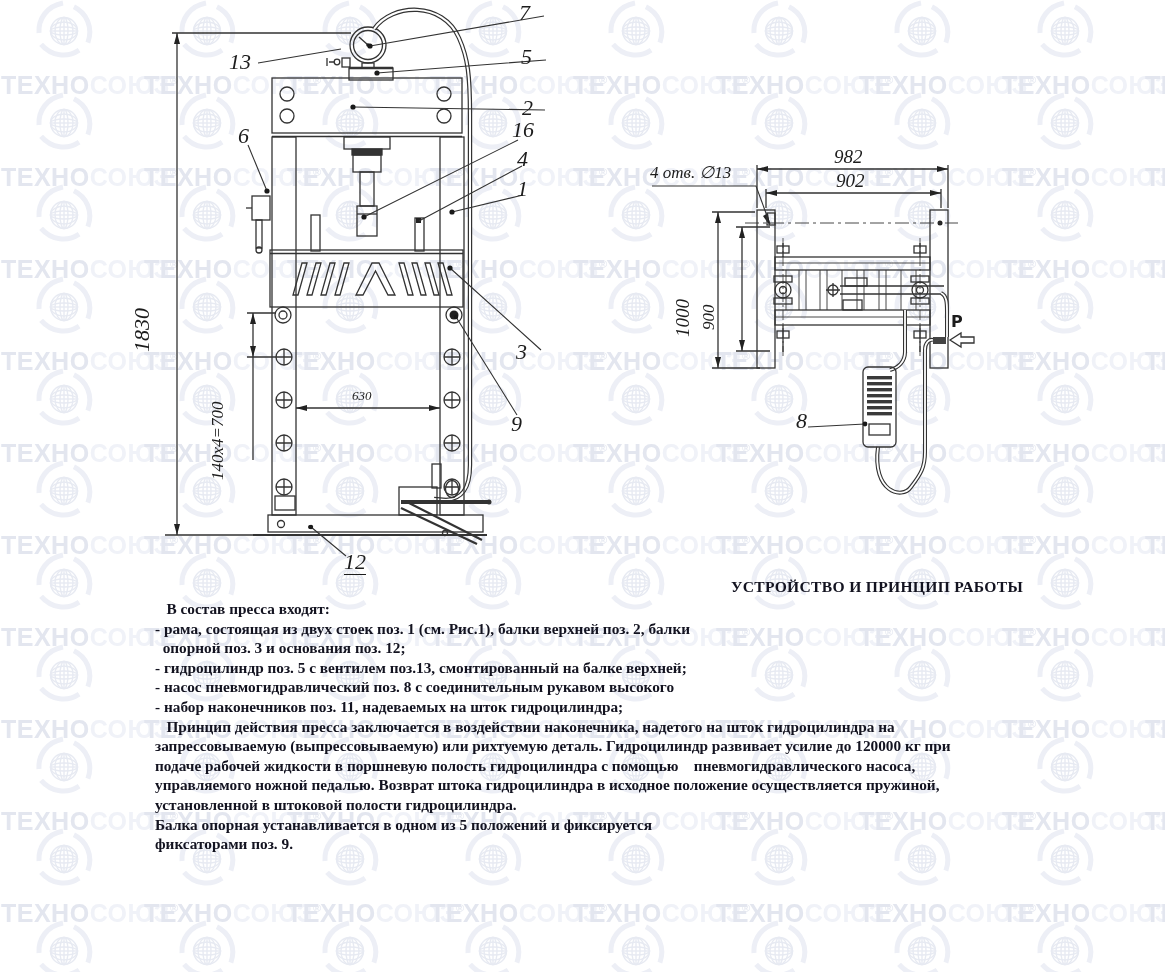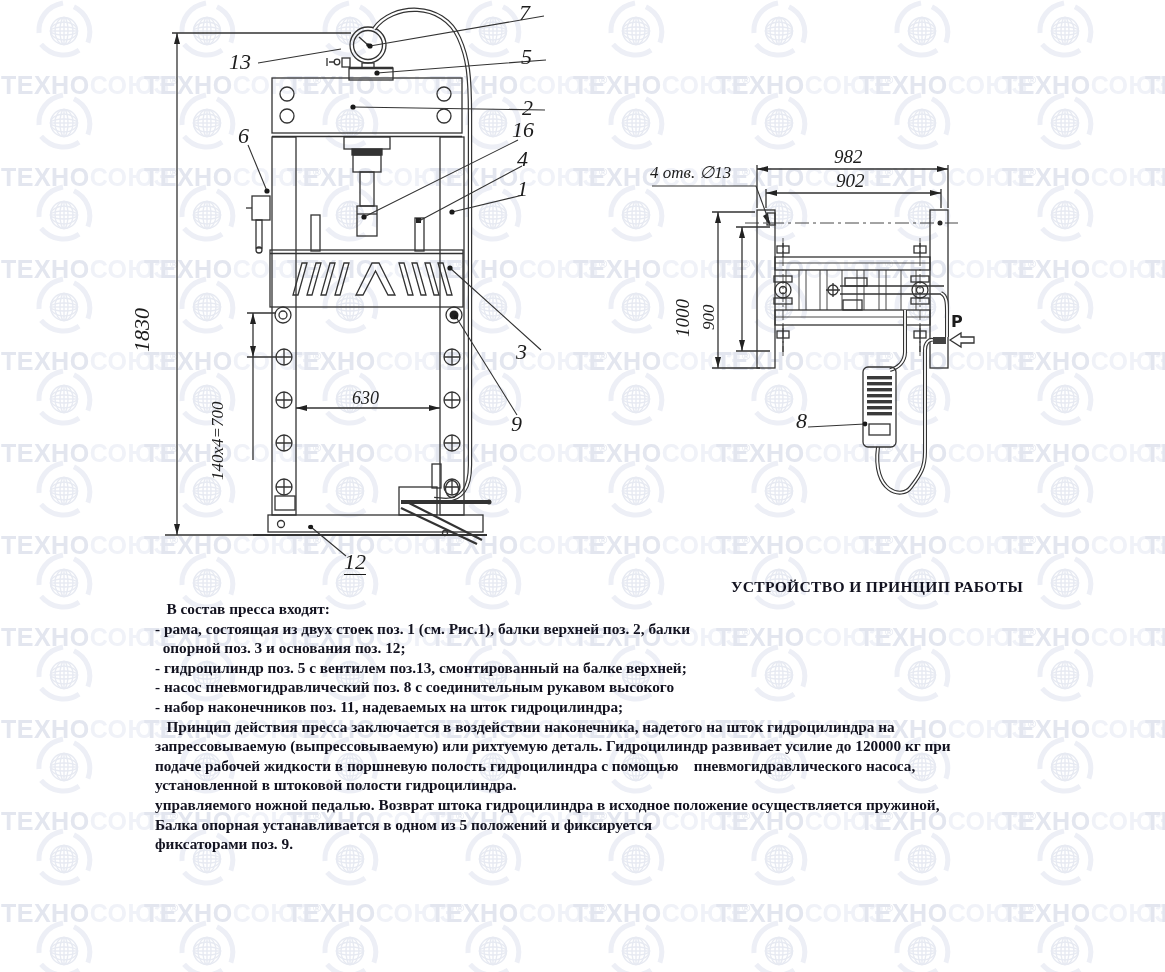--- a/index.html
+++ b/index.html
@@ -11,21 +11,21 @@
            font-size:25px;letter-spacing:.5px;white-space:nowrap;line-height:26px;user-select:none}
   .wm-dark{color:#e3e6ef}
   .wm-light{color:#f0f2f8}
   .wm-reg{font-size:11px;color:#e6e9f1;position:relative;top:-10px}
   .wm-globe{position:absolute}
   
   svg.art{position:absolute;left:0;top:0;z-index:1}
   
   .lbl{position:absolute;z-index:2;color:#1c1c1c;font-style:italic;font-size:22px;
        line-height:1;white-space:nowrap;font-family:"Liberation Serif",serif}
-  .dim{font-size:18px}
+  .dim{font-size:13px}
   .sm{font-size:17px}
   .md{font-size:19px}
   .rot{transform:rotate(-90deg);transform-origin:0 100%}
   .b1830{font-size:22px}
   .u{border-bottom:1.5px solid #1c1c1c;padding-bottom:1px}
   .plabel{font-style:normal;font-weight:bold;font-size:16px;font-family:"DejaVu Sans",sans-serif}
   
   .desc{position:absolute;left:155px;top:577px;width:868px;z-index:2;color:#131320;
         font-weight:bold;font-size:15.3px}
   .desc .ttl{text-align:right;font-size:15.6px;letter-spacing:.3px;margin-bottom:2px;line-height:20px}
@@ -653,20 +653,20 @@
     <div id="desc-lines">
         <div class="tline">   В состав пресса входят:</div>
         <div class="tline">- рама, состоящая из двух стоек поз. 1 (см. Рис.1), балки верхней поз. 2, балки</div>
         <div class="tline">  опорной поз. 3 и основания поз. 12;</div>
         <div class="tline">- гидроцилиндр поз. 5 с вентилем поз.13, смонтированный на балке верхней;</div>
         <div class="tline">- насос пневмогидравлический поз. 8 с соединительным рукавом высокого</div>
         <div class="tline">- набор наконечников поз. 11, надеваемых на шток гидроцилиндра;</div>
         <div class="tline">   Принцип действия пресса заключается в воздействии наконечника, надетого на шток гидроцилиндра на</div>
         <div class="tline">запрессовываемую (выпрессовываемую) или рихтуемую деталь. Гидроцилиндр развивает усилие до 120000 кг при</div>
         <div class="tline">подаче рабочей жидкости в поршневую полость гидроцилиндра с помощью    пневмогидравлического насоса,</div>
+        <div class="tline">управляемого ножной педалью. Возврат штока гидроцилиндра в исходное положение осуществляется пружиной,</div>
         <div class="tline">установленной в штоковой полости гидроцилиндра.</div>
-        <div class="tline">управляемого ножной педалью. Возврат штока гидроцилиндра в исходное положение осуществляется пружиной,</div>
         <div class="tline">Балка опорная устанавливается в одном из 5 положений и фиксируется</div>
         <div class="tline">фиксаторами поз. 9.</div>
       </div>
   </div>
 
 </div>
 
 </body></html>

